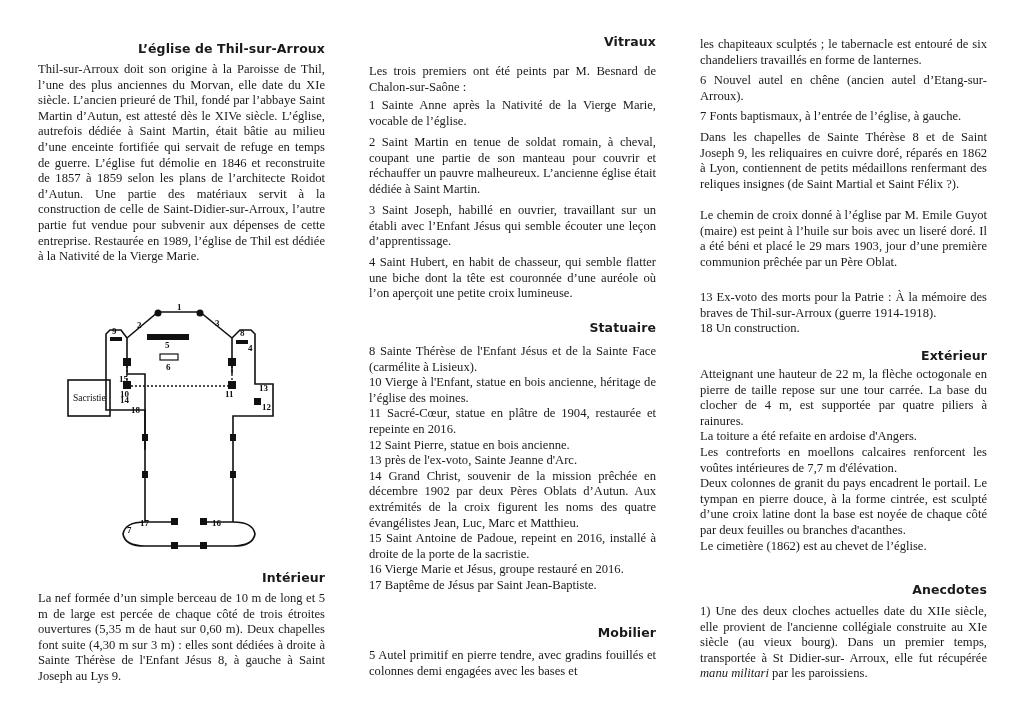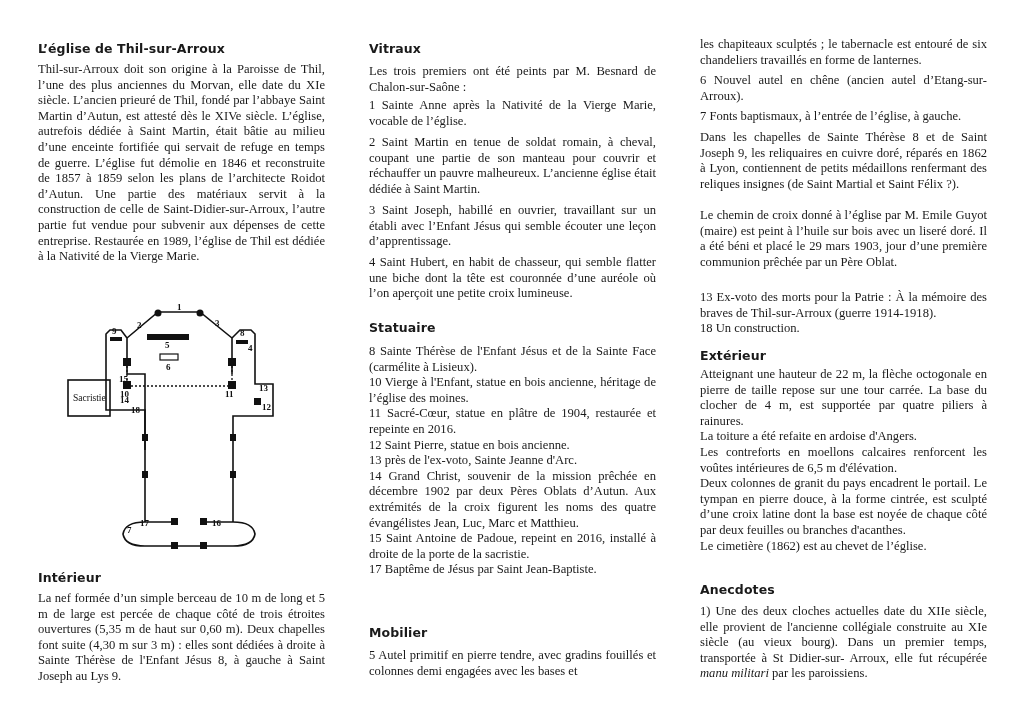--- a/index.html
+++ b/index.html
@@ -2,21 +2,21 @@
 <html><head>
 <meta charset="utf-8">
 <style>
   html, body { margin: 0; padding: 0; background: #ffffff; }
   body { width: 1024px; height: 725px; position: relative; overflow: hidden; color: #1a1a1a;
          font-family: "Liberation Serif", serif; font-size: 12.6px; line-height: 15.6px; }
   .col { position: absolute; top: 0; }
   #col1 { left: 38px; width: 287px; }
   #col2 { left: 369px; width: 287px; }
   #col3 { left: 700px; width: 287px; }
-  .h { font-family: "DejaVu Sans", sans-serif; font-weight: bold; font-size: 12.5px; text-align: left;
+  .h { font-family: "DejaVu Sans", sans-serif; font-weight: bold; font-size: 12.5px; text-align: right;
        position: absolute; left: 0; right: 0; letter-spacing: 0.1px; }
   .p { position: absolute; left: 0; right: 0; text-align: justify; margin: 0; }
   b { font-weight: normal; }
   i { font-style: italic; margin-top: 42px; }
   .plan { position: absolute; left: 65px; top: 300px; }
   .plan text { font-family: "Liberation Serif", serif; font-weight: bold; font-size: 9px; fill: #111; }
   .plan .sac { font-weight: normal; font-size: 9.5px; }
 </style>
 </head>
 <body>
@@ -83,56 +83,57 @@
     <text x="147" y="226">16</text>
     <text x="75" y="226">17</text>
     <text x="66" y="113">18</text>
   </svg>
 
   <div class="h" style="top:570px">Intérieur</div>
   <p class="p" style="top:591px"><span>La </span><b>nef</b><span> formée d’un simple berceau de 10 m de long et 5 m de large est percée de chaque côté de trois étroites ouvertures (5,35 m de haut sur 0,60 m). Deux </span><b>chapelles</b><span> font suite (4,30 m sur 3 m) : elles sont dédiées </span><b>à droite</b><span> à </span><b>Sainte Thérèse de l'Enfant Jésus 8, à gauche</b><span> à </span><b>Saint Joseph au Lys 9.</b></p>
 </div>
 
 <div class="col" id="col2">
-  <div class="h" style="top:41px">Vitraux</div>
+  <div class="h" style="top:34px">Vitraux</div>
   <p class="p" style="top:64px"><span>Les trois premiers ont été peints par M. Besnard de Chalon-sur-Saône :</span></p>
   <p class="p" style="top:98px"><b>1 Sainte Anne</b><span> après la </span><b>Nativité de la Vierge Marie</b><span>, vocable de l’église.</span></p>
   <p class="p" style="top:135px"><b>2 Saint Martin</b><span> en tenue de soldat romain, à cheval, coupant une partie de son manteau pour couvrir et réchauffer un pauvre malheureux. L’ancienne église était dédiée à Saint Martin.</span></p>
   <p class="p" style="top:203px"><b>3 Saint Joseph</b><span>, habillé en ouvrier, travaillant sur un établi avec </span><b>l’Enfant Jésus</b><span> qui semble écouter une leçon d’apprentissage.</span></p>
   <p class="p" style="top:255px"><b>4 Saint Hubert</b><span>, en habit de chasseur, qui semble flatter une biche dont la tête est couronnée d’une auréole où l’on aperçoit </span><b>une petite croix lumineuse.</b></p>
 
   <div class="h" style="top:320px">Statuaire</div>
   <div class="p" style="top:344px">
     <div><b>8 Sainte Thérèse de l'Enfant Jésus et de la Sainte Face</b><span> (carmélite à Lisieux).</span></div>
     <div><b>10 Vierge à l'Enfant,</b><span> statue en bois ancienne, héritage de l’église des moines.</span></div>
     <div><b>11 Sacré-Cœur,</b><span> statue en plâtre de 1904, restaurée et repeinte en 2016.</span></div>
     <div><b>12 Saint Pierre</b><span>, statue en bois ancienne.</span></div>
     <div><b>13</b><span> près de l'ex-voto</span><b>, Sainte Jeanne d'Arc.</b></div>
     <div><b>14</b><span> Grand </span><b>Christ</b><span>, souvenir de la mission prêchée en décembre 1902 par deux Pères Oblats d’Autun. Aux extrémités de la croix figurent les noms des quatre évangélistes </span><b>Jean, Luc, Marc et Matthieu.</b></div>
     <div><b>15 Saint Antoine de Padoue,</b><span> repeint en 2016, installé à droite de la porte de la sacristie.</span></div>
+    <div><b>16 Vierge Marie et Jésus</b><span>, groupe restauré en 2016.</span></div>
     <div><b>17 Baptême de Jésus</b><span> par </span><b>Saint Jean-Baptiste.</b></div>
   </div>
 
   <div class="h" style="top:625px">Mobilier</div>
   <p class="p" style="top:648px"><b>5 Autel primitif</b><span> en pierre tendre, avec gradins fouillés et colonnes demi engagées avec les bases et</span></p>
 </div>
 
 <div class="col" id="col3">
   <p class="p" style="top:37px"><span>les chapiteaux sculptés ; le </span><b>tabernacle</b><span> est entouré de six chandeliers travaillés en forme de lanternes.</span></p>
   <p class="p" style="top:73px"><b>6 Nouvel autel</b><span> en chêne (ancien autel d’Etang-sur-Arroux).</span></p>
   <p class="p" style="top:109px"><b>7 Fonts baptismaux</b><span>, à l’entrée de l’église, à gauche.</span></p>
   <p class="p" style="top:130px"><b>Dans les chapelles de</b><span> Sainte Thérèse </span><b>8 et de Saint Joseph 9, les reliquaires</b><span> en cuivre doré, réparés en 1862 à Lyon, contiennent de petits médaillons renfermant des reliques insignes (de Saint Martial et Saint Félix ?).</span></p>
   <p class="p" style="top:208px"><span>Le </span><b>chemin de croix</b><span> donné à l’église par M. Emile Guyot (maire) est peint à l’huile sur bois avec un liseré doré. Il a été béni et placé le 29 mars 1903, jour d’une première communion prêchée par un Père Oblat.</span></p>
   <p class="p" style="top:290px"><b>13 Ex-voto</b><span> des morts pour la Patrie : À la mémoire des braves de Thil-sur-Arroux (guerre 1914-1918).</span></p>
   <p class="p" style="top:321px"><b>18</b><span> Un construction.</span></p>
 
   <div class="h" style="top:348px">Extérieur</div>
   <div class="p" style="top:367px">
     <div><span>Atteignant une hauteur de 22 m, la </span><b>flèche octogonale en pierre de taille</b><span> repose sur une tour carrée. La base du clocher de 4 m, est supportée par quatre piliers à rainures.</span></div>
     <div><span>La </span><b>toiture</b><span> a été refaite en ardoise d'Angers.</span></div>
-    <div><span>Les </span><b>contreforts</b><span> en moellons calcaires renforcent les voûtes intérieures de 6,5 m d'élévation.</span></div>
+    <div><span>Les </span><b>contreforts</b><span> en moellons calcaires renforcent les voûtes intérieures de 7,7 m d'élévation.</span></div>
     <div><b>Deux colonnes de granit du pays</b><span> encadrent le </span><b>portail</b><span>. Le </span><b>tympan</b><span> en pierre douce, à la forme cintrée, est sculpté d’une croix latine dont la base est noyée de chaque côté par deux feuilles ou branches d'acanthes.</span></div>
     <div><span>Le </span><b>cimetière</b><span> (1862) est au chevet de l’église.</span></div>
   </div>
 
   <div class="h" style="top:582px">Anecdotes</div>
   <p class="p" style="top:604px"><span>1) Une des deux </span><b>cloches</b><span> actuelles date du XIIe siècle, elle provient de l'ancienne collégiale construite au XIe siècle (au vieux bourg). Dans un premier temps, transportée à St Didier-sur- Arroux, elle fut récupérée </span><i>manu militari</i><span> par les paroissiens.</span></p>
 </div>
 
 </body></html>

